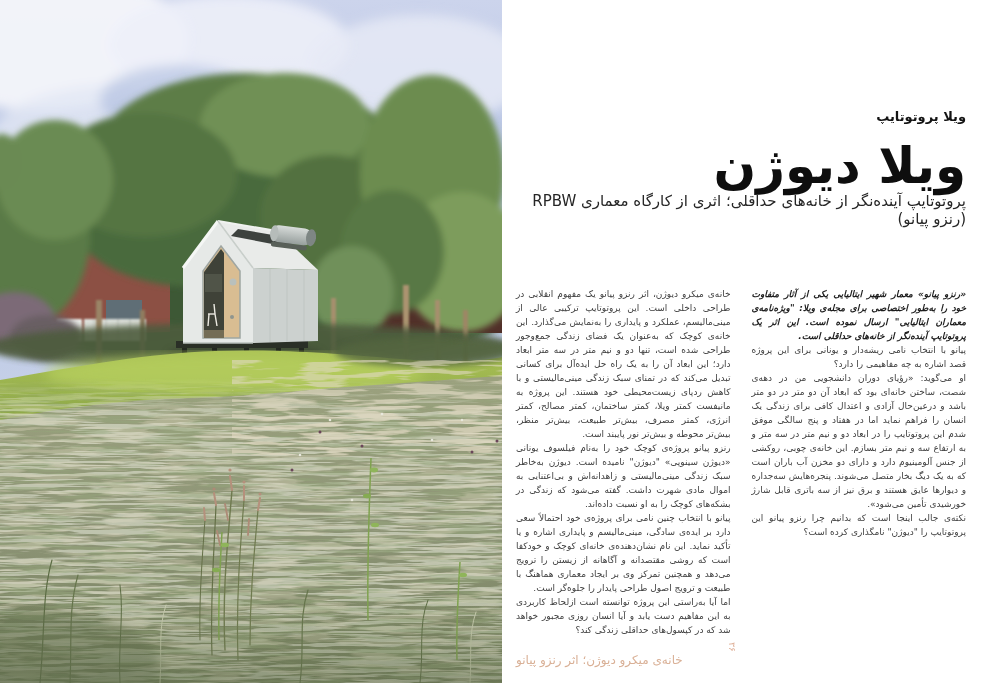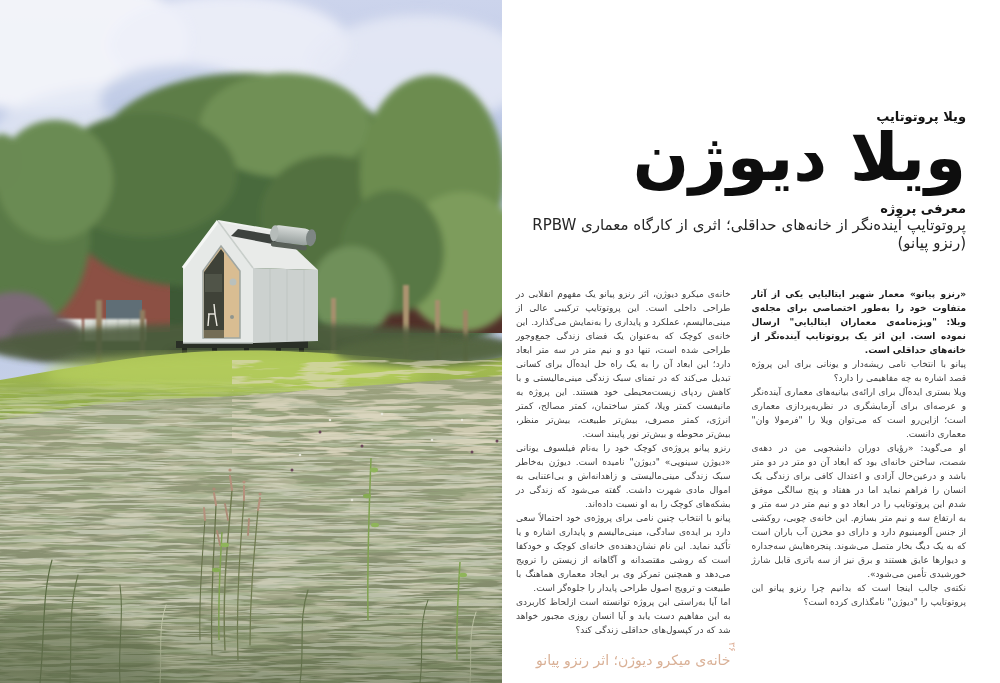--- a/index.html
+++ b/index.html
@@ -8,31 +8,31 @@
     position:relative; width:1000px; height:683px; background:#ffffff;
     overflow:hidden; font-family:"DejaVu Sans", sans-serif;
   }
   .photo-pane { position:absolute; left:0; top:0; width:502px; height:683px; }
   .photo-pane svg { display:block; width:100%; height:100%; }
 
   .content-pane { position:absolute; left:502px; top:0; width:498px; height:683px; direction:rtl; }
 
   .header { position:absolute; top:109px; right:34px; left:16px; text-align:right; color:#141414; }
   .kicker { font-size:13px; font-weight:bold; }
-  .title  { font-size:66px; font-weight:bold; line-height:1.04; letter-spacing:-1px; margin-top:0px; color:#0e0e0e; }
+  .title  { font-size:50px; font-weight:bold; line-height:1.04; letter-spacing:-1px; margin-top:16px; color:#0e0e0e; }
   .section-label { font-size:13px; font-weight:bold; margin-top:8px; }
   .intro { font-size:15px; color:#262626; }
   .question { font-size:10.5px; margin-top:6px; color:#e59b79; }
 
   .columns { position:absolute; top:287px; right:34px; left:14px; display:flex; gap:21px; direction:rtl; }
   .col { flex:1; font-size:9px; line-height:14px; text-align:justify; color:#3e3e3e; }
   .col p { margin:0; }
-  .col .lead { font-weight:bold; color:#1d1d1d; }
+  .col .lead { font-weight:bold; color:#1d1d1d;font-style:italic; }
   .gap-before { margin-top:11px; }
-  .caption { margin-top:16px; font-size:14px; color:#d9b096; text-align:right; }
+  .caption { margin-top:16px; font-size:12px; color:#d9b096; text-align:left; }
 
   .page-number {
     position:absolute; left:727px; top:642px; font-size:9px; color:#dca98f;
     transform:rotate(90deg); transform-origin:center;
   }
 </style>
 </head>
 <body>
 
 <div class="stage">
@@ -281,30 +281,28 @@
         <rect x="0" y="600" width="502" height="83" fill="url(#botG)"></rect>
       </g>
     </svg>
   </div>
 
   <div class="content-pane">
 
     <div class="header">
       <div class="kicker">ویلا پروتوتایپ</div>
       <div class="title">ویلا دیوژن</div>
-      <div class="section-label">معرفی پروژه</div>
       <div class="intro">پروتوتایپ آینده‌نگر از خانه‌های حداقلی؛ اثری از کارگاه معماری RPBW (رنزو پیانو)</div>
     </div>
 
     <div class="columns">
 
       <div class="col">
         <p class="lead">«رنزو پیانو» معمار شهیر ایتالیایی یکی از آثار متفاوت خود را به‌طور اختصاصی برای مجله‌ی ویلا: "ویژه‌نامه‌ی معماران ایتالیایی" ارسال نموده است. این اثر یک پروتوتایپ آینده‌نگر از خانه‌های حداقلی است.</p>
         <p class="gap-before">پیانو با انتخاب نامی ریشه‌دار و یونانی برای این پروژه قصد اشاره به چه مفاهیمی را دارد؟</p>
-        <p>ویلا بستری ایده‌آل برای ارائه‌ی بیانیه‌های معماری آینده‌نگر و عرصه‌ای برای آزمایشگری در نظریه‌پردازی معماری است؛ ازاین‌رو است که می‌توان ویلا را "فرمولا وان" معماری دانست.</p>
         <p class="gap-before">او می‌گوید: «رؤیای دوران دانشجویی من در دهه‌ی شصت، ساختن خانه‌ای بود که ابعاد آن دو متر در دو متر باشد و درعین‌حال آزادی و اعتدال کافی برای زندگی یک انسان را فراهم نماید اما در هفتاد و پنج سالگی موفق شدم این پروتوتایپ را در ابعاد دو و نیم متر در سه متر و به ارتفاع سه و نیم متر بسازم. این خانه‌ی چوبی، روکشی از جنس آلومینیوم دارد و دارای دو مخزن آب باران است که به یک دیگ بخار متصل می‌شوند. پنجره‌هایش سه‌جداره و دیوارها عایق هستند و برق نیز از سه باتری قابل شارژ خورشیدی تأمین می‌شود».</p>
         <p>نکته‌ی جالب اینجا است که بدانیم چرا رنزو پیانو این پروتوتایپ را "دیوژن" نامگذاری کرده است؟</p>
       </div>
 
       <div class="col">
         <p>خانه‌ی میکرو دیوژن، اثر رنزو پیانو یک مفهوم انقلابی در طراحی داخلی است. این پروتوتایپ ترکیبی عالی از مینی‌مالیسم، عملکرد و پایداری را به‌نمایش می‌گذارد. این خانه‌ی کوچک که به‌عنوان یک فضای زندگی جمع‌وجور طراحی شده است، تنها دو و نیم متر در سه متر ابعاد دارد؛ این ابعاد آن را به یک راه حل ایده‌آل برای کسانی تبدیل می‌کند که در تمنای سبک زندگی مینی‌مالیستی و با کاهش ردپای زیست‌محیطی خود هستند. این پروژه به مانیفست کمتر ویلا، کمتر ساختمان، کمتر مصالح، کمتر انرژی، کمتر مصرف، بیش‌تر طبیعت، بیش‌تر منظر، بیش‌تر محوطه و بیش‌تر نور پایبند است.</p>
         <p class="gap-before">رنزو پیانو پروژه‌ی کوچک خود را به‌نام فیلسوف یونانی «دیوژن سینوپی» "دیوژن" نامیده است. دیوژن به‌خاطر سبک زندگی مینی‌مالیستی و زاهدانه‌اش و بی‌اعتنایی به اموال مادی شهرت داشت. گفته می‌شود که زندگی در بشکه‌های کوچک را به او نسبت داده‌اند.</p>
         <p>پیانو با انتخاب چنین نامی برای پروژه‌ی خود احتمالاً سعی دارد بر ایده‌ی سادگی، مینی‌مالیسم و پایداری اشاره و یا تأکید نماید. این نام نشان‌دهنده‌ی خانه‌ای کوچک و خودکفا است که روشی مقتصدانه و آگاهانه از زیستن را ترویج می‌دهد و همچنین تمرکز وی بر ایجاد معماری هماهنگ با طبیعت و ترویج اصول طراحی پایدار را جلوه‌گر است.</p>
         <p>اما آیا به‌راستی این پروژه توانسته است ازلحاظ کاربردی به این مفاهیم دست یابد و آیا انسان روزی مجبور خواهد شد که در کپسول‌های حداقلی زندگی کند؟</p>
         <div class="caption">خانه‌ی میکرو دیوژن؛ اثر رنزو پیانو</div>

